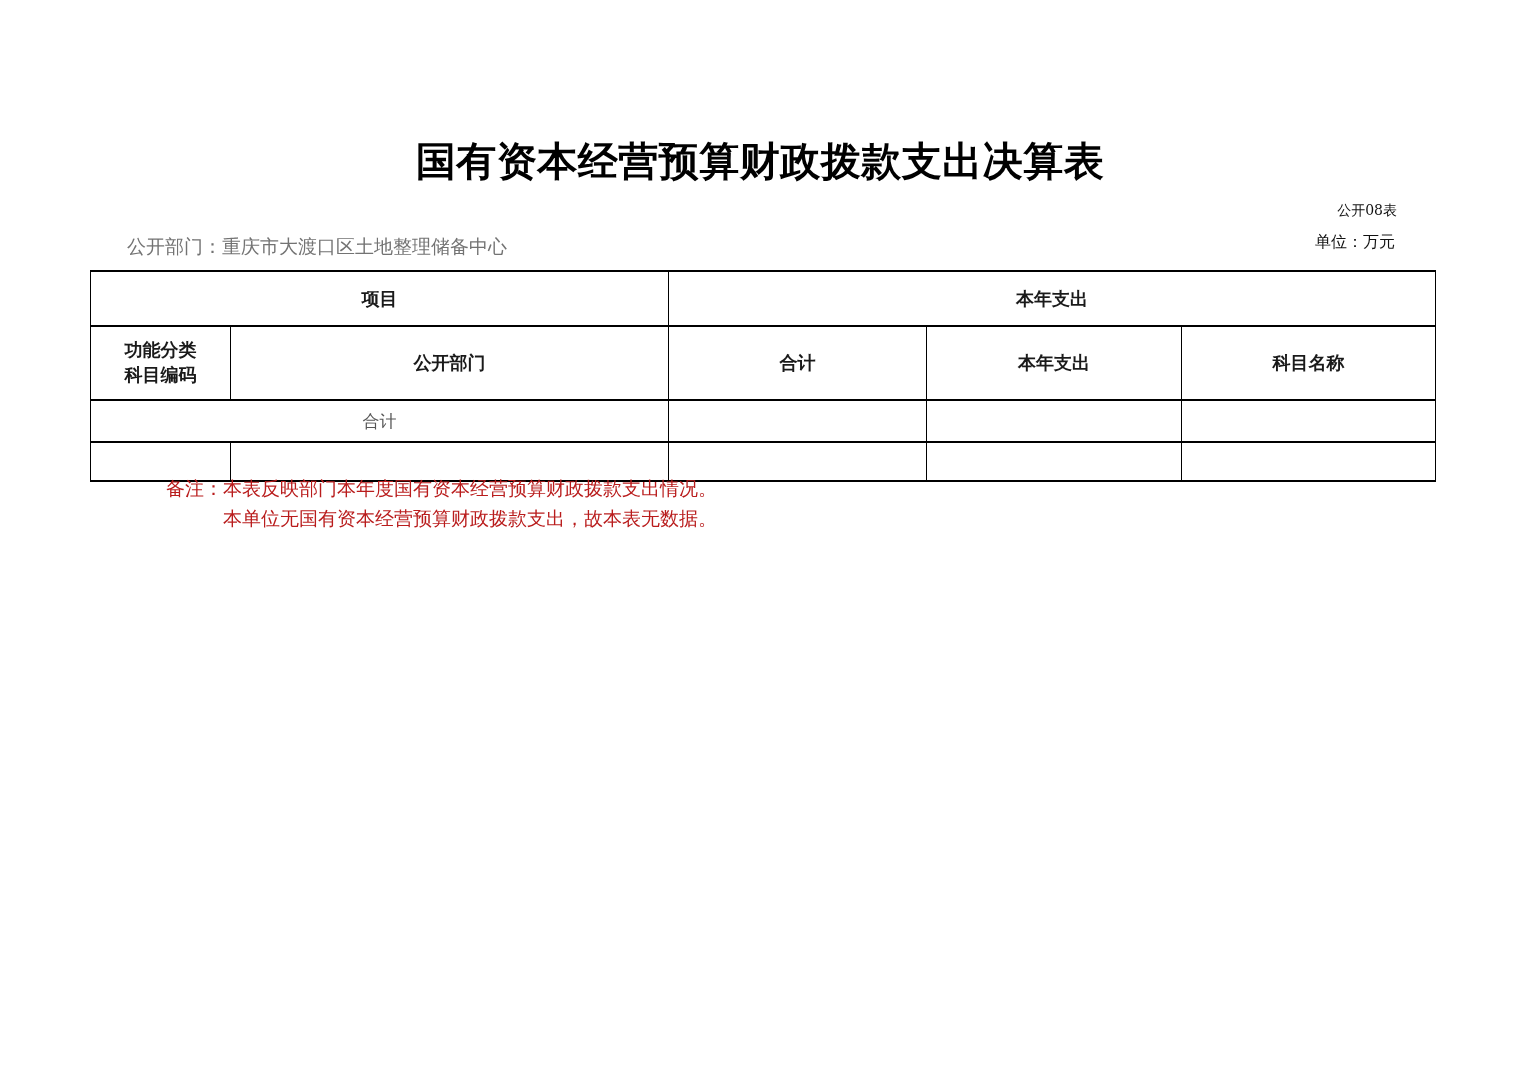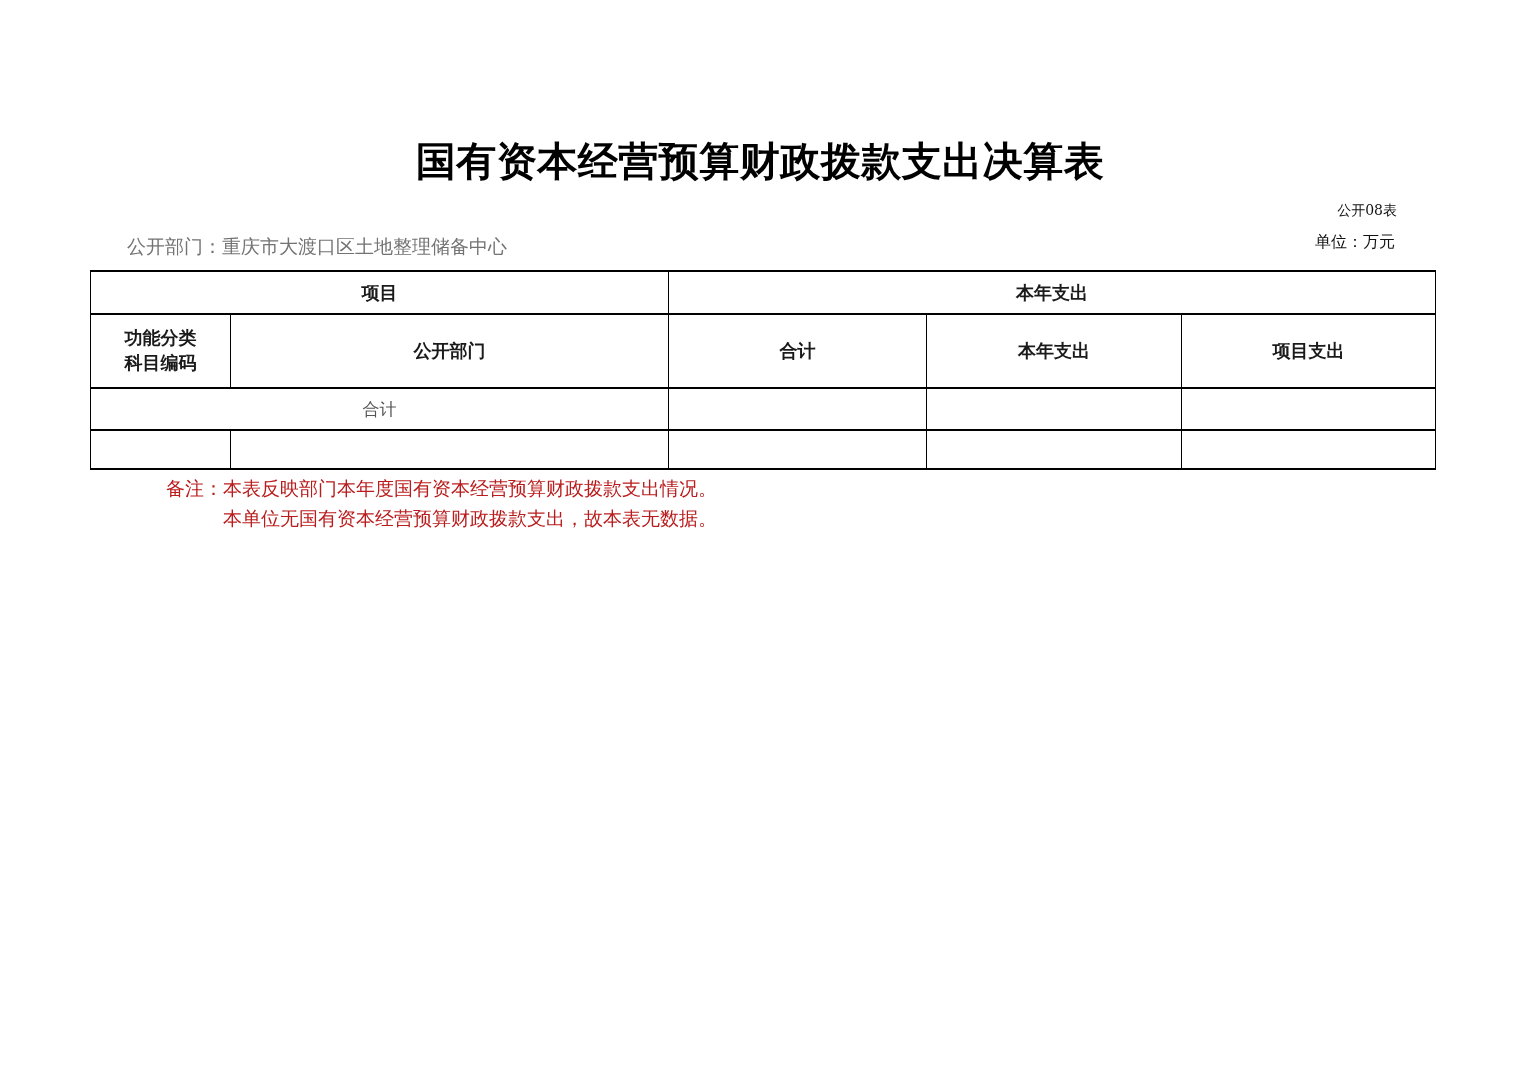--- a/index.html
+++ b/index.html
@@ -69,21 +69,21 @@
     text-align: center;
     vertical-align: middle;
     overflow: hidden;
   }
   table.budget-table th {
     font-family: "Liberation Sans", "DejaVu Sans", sans-serif;
     font-weight: bold;
     font-size: 18px;
     color: #1a1a1a;
   }
-  tr.hrow-1 { height: 43px; padding-left: 47px; }
+  tr.hrow-1 { height: 55px; padding-left: 47px; }
   tr.hrow-2 { height: 74px; }
   tr.brow-total { height: 42px; }
   tr.brow-empty { height: 39px; }
   .two-line { line-height: 25px; }
   td.body-cell {
     font-family: "DejaVu Serif", "Liberation Serif", serif;
     font-size: 17px;
     font-weight: normal;
     color: #555;
   }
@@ -130,21 +130,21 @@
       <tr class="hrow-2">
         <th>
           <div class="two-line">
             <div>功能分类</div>
             <div>科目编码</div>
           </div>
         </th>
         <th>公开部门</th>
         <th>合计</th>
         <th>本年支出</th>
-        <th>项目支出</th>
+        <th>科目名称</th>
       </tr>
       <tr class="brow-total">
         <td colspan="2" class="body-cell">合计</td>
         <td class="body-cell"></td>
         <td class="body-cell"></td>
         <td class="body-cell"></td>
       </tr>
       <tr class="brow-empty">
         <td class="body-cell"></td>
         <td class="body-cell"></td>

